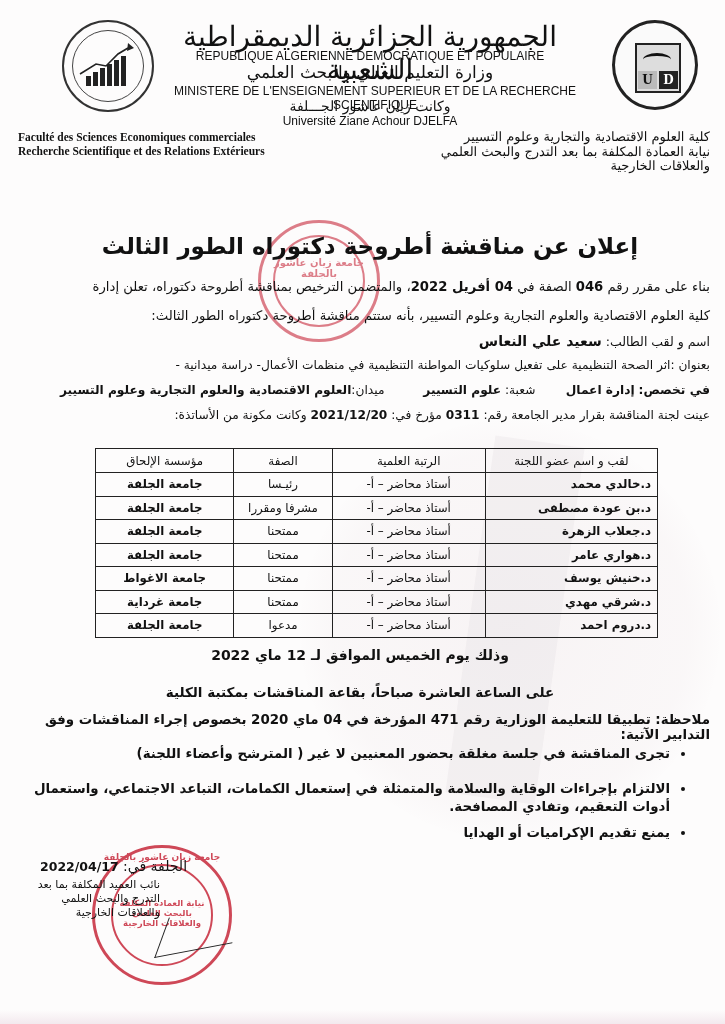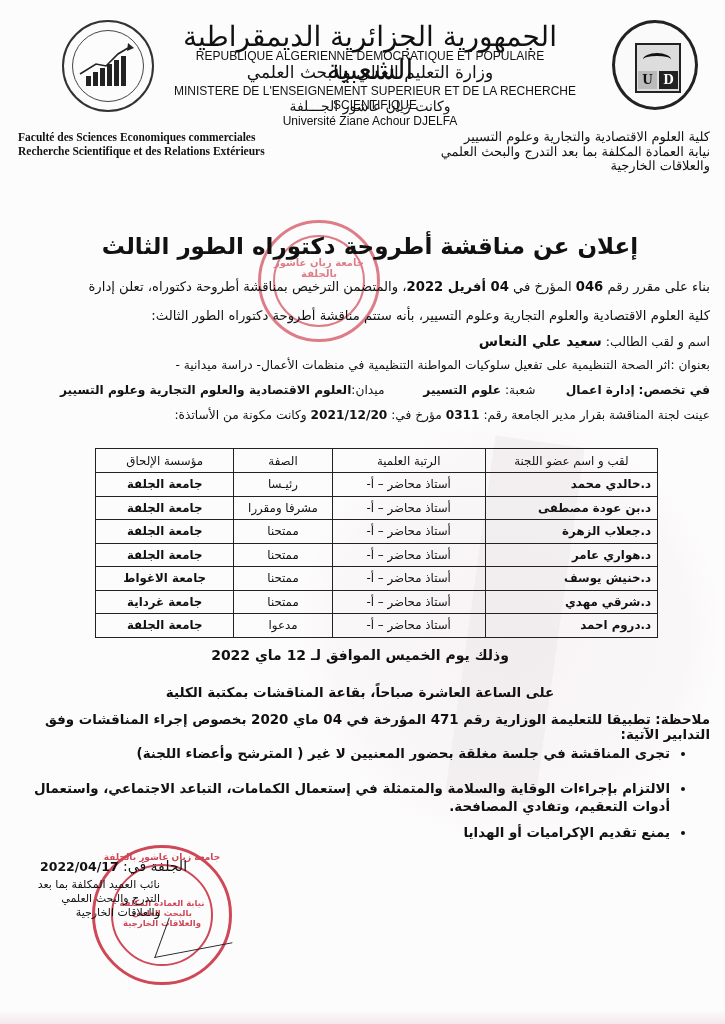--- a/index.html
+++ b/index.html
@@ -152,21 +152,21 @@
 </div>
 
 <div class="stamp stamp-top">
   <div class="ring"></div>
   <div class="st-text" style="top:34px">جامعة زيان عاشور بالجلفة</div>
 </div>
 
 <div class="abs title center rtl">إعلان عن مناقشة أطروحة دكتوراه الطور الثالث</div>
 
 <div class="abs para p1 rtl">
-  <span>بناء على مقرر رقم </span><b>046</b><span> المؤرخ في </span><b>04 أفريل 2022</b><span>، والمتضمن الترخيص بمناقشة أطروحة دكتوراه، تعلن إدارة</span>
+  <span>بناء على مقرر رقم </span><b>046</b><span> الصفة في </span><b>04 أفريل 2022</b><span>، والمتضمن الترخيص بمناقشة أطروحة دكتوراه، تعلن إدارة</span>
 </div>
 <div class="abs para p2 rtl">كلية العلوم الاقتصادية والعلوم التجارية وعلوم التسيير، بأنه ستتم مناقشة أطروحة دكتوراه الطور الثالث:</div>
 
 <div class="abs line student rtl">
   <span>اسم و لقب الطالب:</span>
   <b>سعيد علي النعاس</b>
 </div>
 <div class="abs line thesis rtl">
   <span>بعنوان :</span><span>اثر الصحة التنظيمية على تفعيل سلوكيات المواطنة التنظيمية في منظمات الأعمال- دراسة ميدانية -</span>
 </div>

